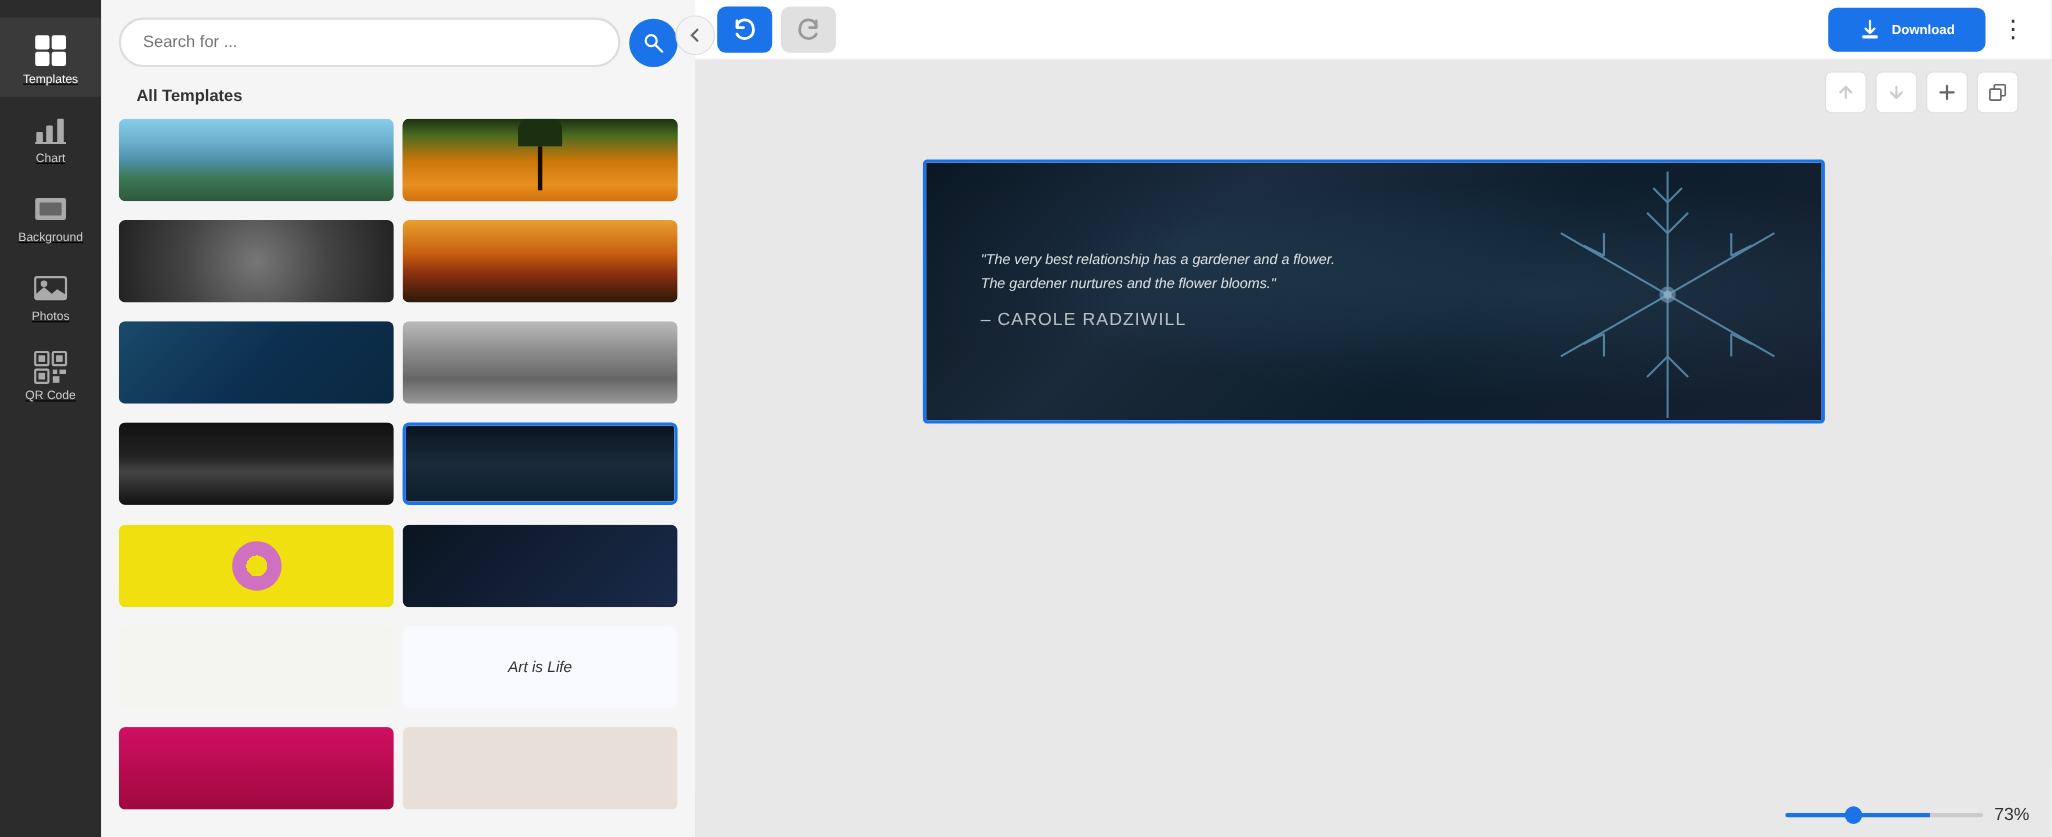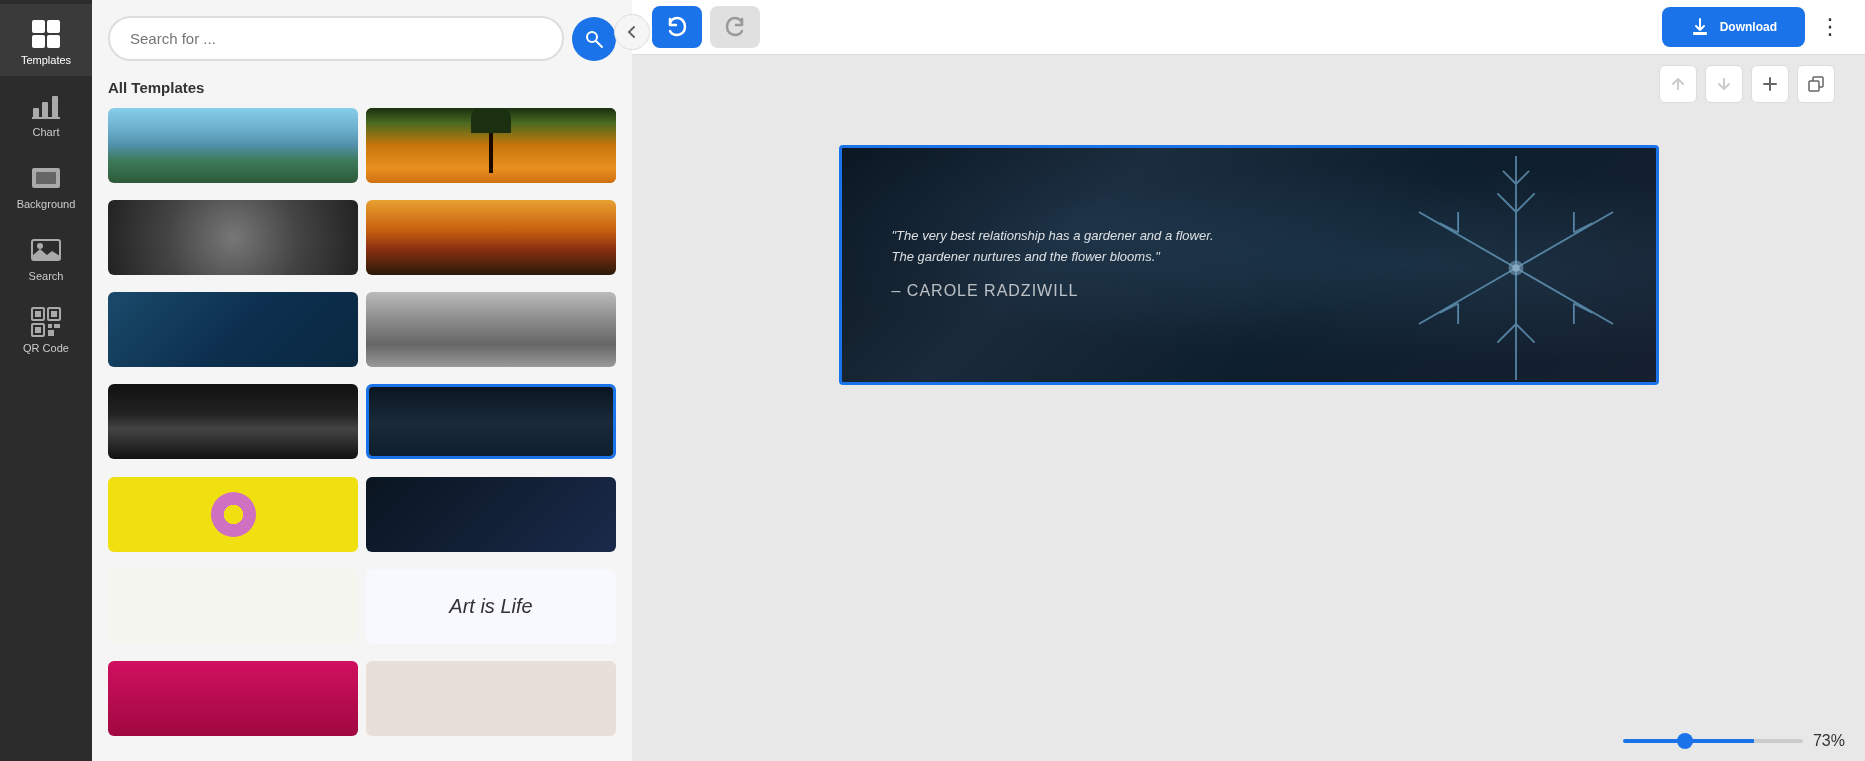--- a/index.html
+++ b/index.html
@@ -5,23 +5,24 @@
     * { box-sizing: border-box; margin: 0; padding: 0; }
     body { font-family: -apple-system, BlinkMacSystemFont, 'Segoe UI', sans-serif; background: #f0f0f0; overflow: hidden; width: 1865px; height: 761px; display: flex; }
 
     
     .sidebar {
       width: 92px;
       background: #2c2c2c;
       display: flex;
       flex-direction: column;
       align-items: center;
-      padding-top: 4px;
+      padding-top: 16px;
       flex-shrink: 0;
       height: 761px;
+      text-decoration: underline;
     }
     .sidebar-item {
       width: 100%;
       display: flex;
       flex-direction: column;
       align-items: center;
       padding: 14px 8px 10px;
       cursor: pointer;
       color: #ccc;
       font-size: 12px;
@@ -65,20 +66,21 @@
       cursor: pointer;
       display: flex; align-items: center; justify-content: center;
       flex-shrink: 0;
     }
     .search-btn svg { fill: white; }
     .section-title {
       padding: 8px 16px 12px;
       font-weight: 600;
       font-size: 15px;
       color: #333;
+      margin-left: 16px;
     }
     .templates-grid {
       display: grid;
       grid-template-columns: 1fr 1fr;
       gap: 8px;
       padding: 0 16px 16px;
       overflow-y: auto;
       flex: 1;
     }
     .template-thumb {
@@ -293,21 +295,21 @@
       <rect x="6" y="10" width="20" height="12" rx="1" fill="#666"></rect>
     </svg>
     <span class="label">Background</span>
   </div>
   <div class="sidebar-item">
     <svg viewBox="0 0 32 32" fill="#aaa">
       <rect x="2" y="6" width="28" height="20" rx="2" fill="none" stroke="#aaa" stroke-width="2"></rect>
       <circle cx="10" cy="12" r="3" fill="#aaa"></circle>
       <path d="M2 22 L10 15 L17 21 L22 17 L30 22 L30 26 L2 26Z" fill="#aaa"></path>
     </svg>
-    <span class="label">Search</span>
+    <span class="label">Photos</span>
   </div>
   <div class="sidebar-item">
     <svg viewBox="0 0 32 32" fill="#aaa">
       <rect x="2" y="2" width="12" height="12" rx="1" fill="none" stroke="#aaa" stroke-width="2"></rect>
       <rect x="5" y="5" width="6" height="6" fill="#aaa"></rect>
       <rect x="18" y="2" width="12" height="12" rx="1" fill="none" stroke="#aaa" stroke-width="2"></rect>
       <rect x="21" y="5" width="6" height="6" fill="#aaa"></rect>
       <rect x="2" y="18" width="12" height="12" rx="1" fill="none" stroke="#aaa" stroke-width="2"></rect>
       <rect x="5" y="21" width="6" height="6" fill="#aaa"></rect>
       <rect x="18" y="18" width="4" height="4" fill="#aaa"></rect>
@@ -372,21 +374,21 @@
       </div>
     </div>
     <div class="template-thumb">
       <div style="width:100%;height:100%;background:linear-gradient(135deg,#0a1520 0%,#1a2a4a 100%);"></div>
     </div>
     <div class="template-thumb">
       <div style="width:100%;height:100%;background:#f5f5f0;"></div>
     </div>
     <div class="template-thumb">
       <div style="width:100%;height:100%;background:#f8f8ff;display:flex;align-items:center;justify-content:center;">
-        <span style="font-style:italic;font-size:20px;color:#333;">Art is Life</span>
+        <span style="font-style:italic;font-size:14px;color:#333;">Art is Life</span>
       </div>
     </div>
     <div class="template-thumb">
       <div style="width:100%;height:100%;background:linear-gradient(180deg,#d01060 0%,#a00840 100%);"></div>
     </div>
     <div class="template-thumb">
       <div style="width:100%;height:100%;background:#e8e0d8;"></div>
     </div>
   </div>
 </div>

